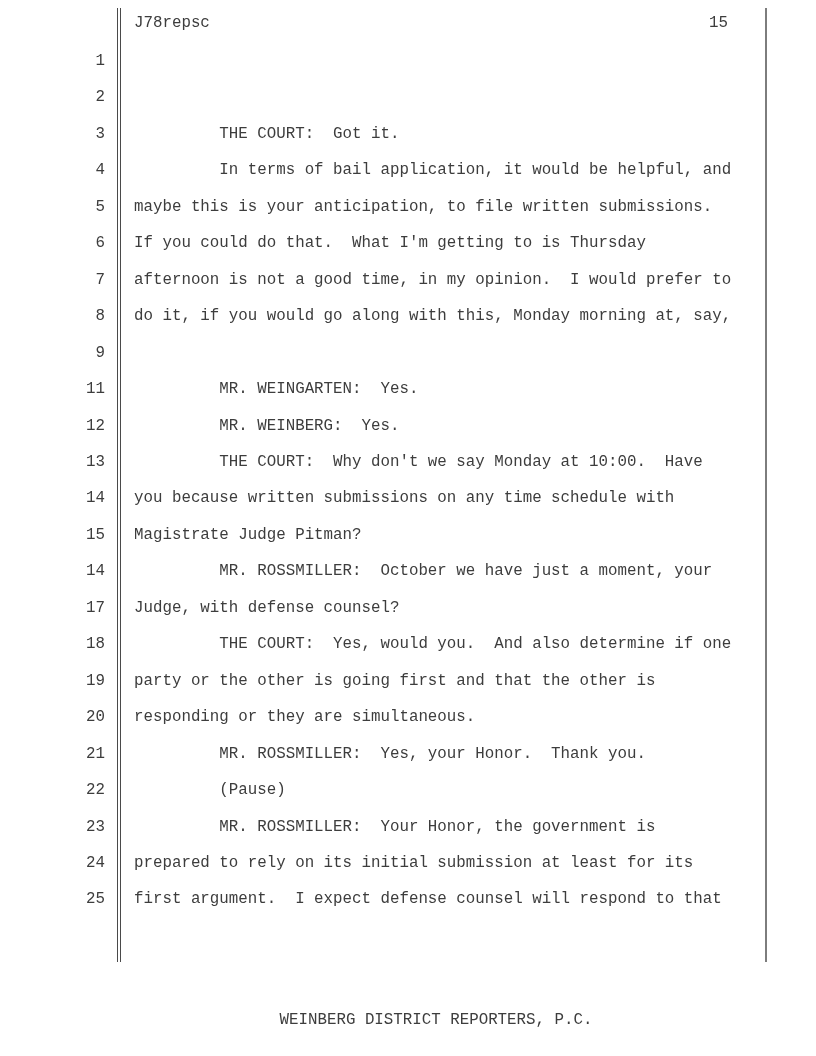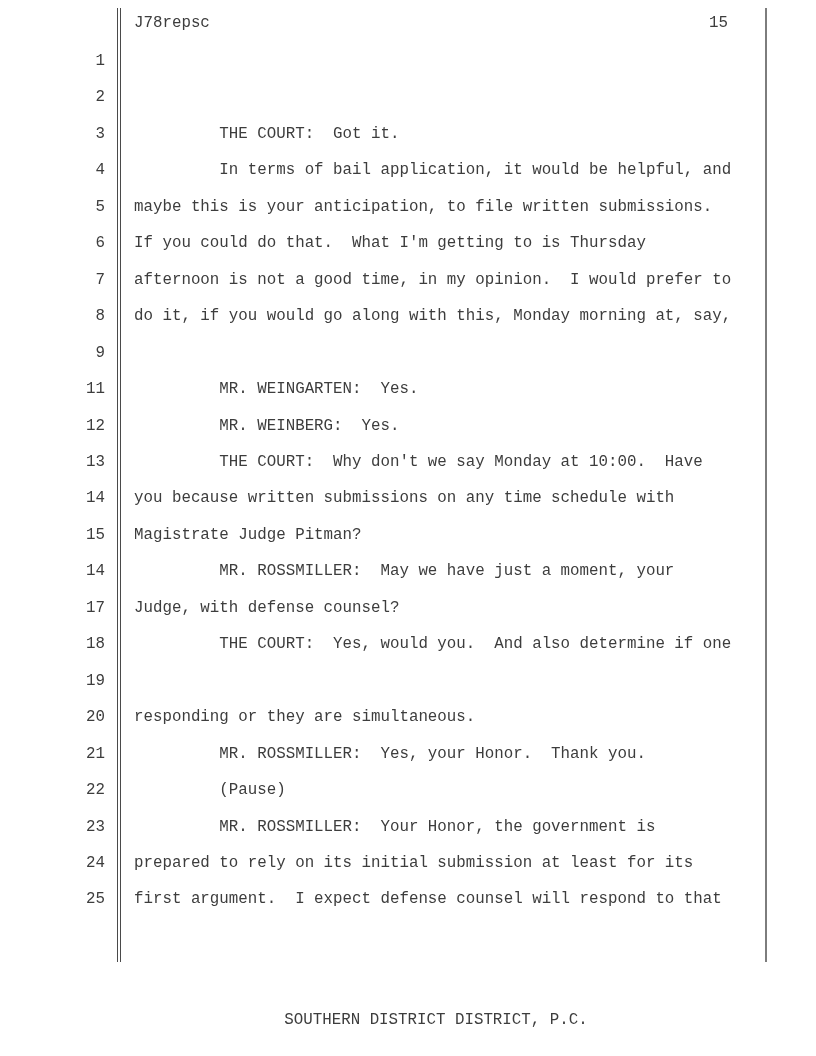--- a/index.html
+++ b/index.html
@@ -159,35 +159,36 @@
       <span class="txt">you because written submissions on any time schedule with</span>
     </div>
 
     <div class="row">
       <span class="num">15</span>
       <span class="txt">Magistrate Judge Pitman?</span>
     </div>
 
     <div class="row">
       <span class="num">14</span>
-      <span class="txt">         MR. ROSSMILLER:  May we have just a moment, your</span>
+      <span class="txt">         MR. ROSSMILLER:  October we have just a moment, your</span>
     </div>
 
     <div class="row">
       <span class="num">17</span>
       <span class="txt">Judge, with defense counsel?</span>
     </div>
 
     <div class="row">
       <span class="num">18</span>
       <span class="txt">         THE COURT:  Yes, would you.  And also determine if one</span>
     </div>
 
     <div class="row">
       <span class="num">19</span>
+      <span class="txt">party or the other is going first and that the other is</span>
     </div>
 
     <div class="row">
       <span class="num">20</span>
       <span class="txt">responding or they are simultaneous.</span>
     </div>
 
     <div class="row">
       <span class="num">21</span>
       <span class="txt">         MR. ROSSMILLER:  Yes, your Honor.  Thank you.</span>
@@ -208,17 +209,17 @@
       <span class="txt">prepared to rely on its initial submission at least for its</span>
     </div>
 
     <div class="row">
       <span class="num">25</span>
       <span class="txt">first argument.  I expect defense counsel will respond to that</span>
     </div>
   </div>
 
   <div class="footer">
-    <div>SOUTHERN DISTRICT DISTRICT, P.C.</div>
+    <div>WEINBERG DISTRICT REPORTERS, P.C.</div>
     
   </div>
 
 </div>
 
 </body></html>

